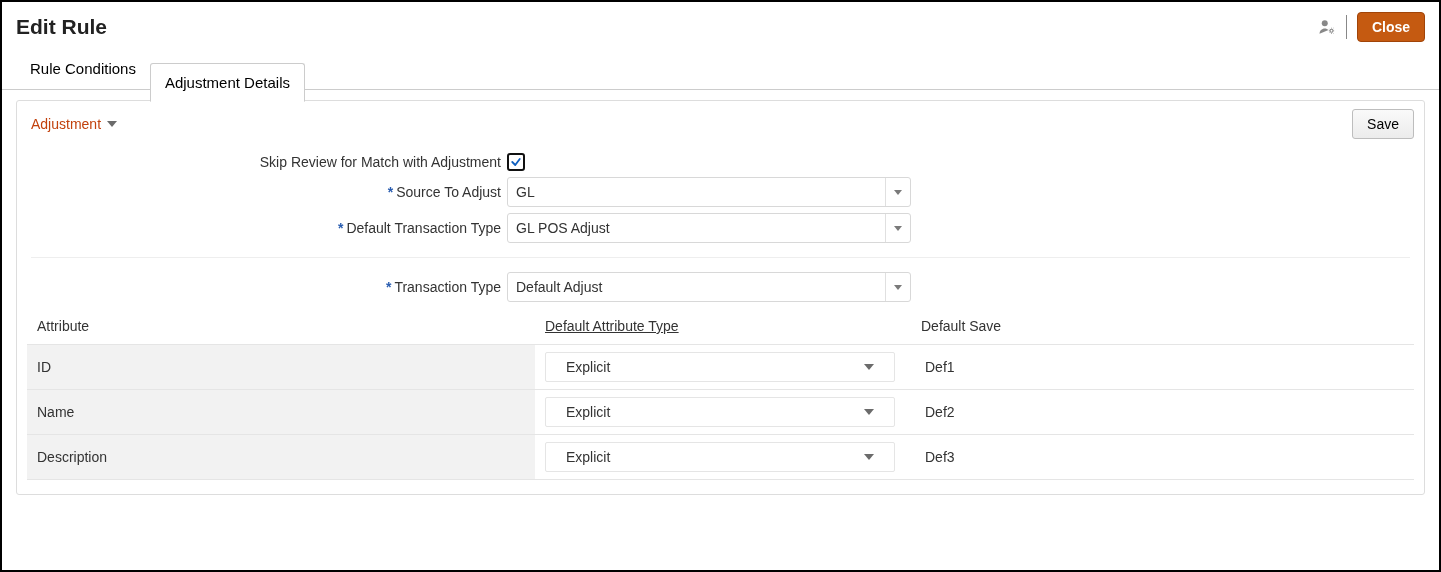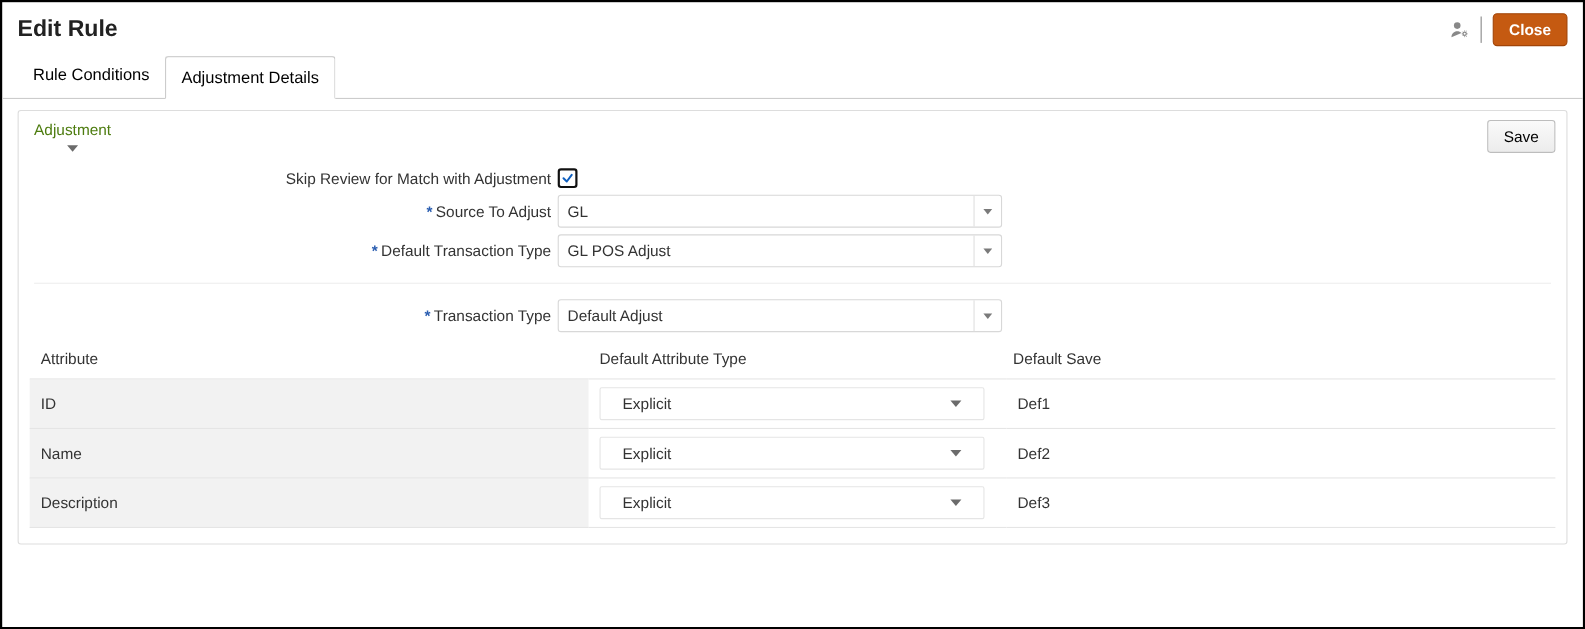--- a/index.html
+++ b/index.html
@@ -55,42 +55,41 @@
       padding: 10px 14px;
       color: #000000;
       font-size: 15px;
       cursor: pointer;
     }
     .tab.active {
       border: 1px solid #ccc;
       border-bottom: 1px solid #fff;
       border-radius: 3px 3px 0 0;
       position: relative;
-      top: 1px;
+      top: 13px;
       background: #fff;
     }
     .content-box {
       margin: 10px 14px 14px 14px;
       border: 1px solid #ddd;
       border-radius: 3px;
       padding-bottom: 14px;
     }
     .toolbar {
       display: flex;
       justify-content: space-between;
       align-items: center;
       padding: 8px 10px 8px 14px;
     }
     .adj-dd {
       display: inline-flex;
       align-items: center;
       gap: 6px;
-      color: #4d7c0f;
-      cursor: pointer;
-      flex-direction: column;
+      color: #c2410c;
+      cursor: pointer;
     }
     .tri-down {
       width: 0; height: 0;
       border-left: 5px solid transparent;
       border-right: 5px solid transparent;
       border-top: 6px solid #6b6b6b;
       display: inline-block;
     }
     .save-btn {
       background: linear-gradient(#fafafa,#ececec);
@@ -186,21 +185,21 @@
       border-radius: 2px;
       padding: 0 20px;
       background: #fff;
       cursor: pointer;
     }
     .value-cell { }
     .col1 { width: 508px; }
     .col2 { width: 380px; }
     .col3 { }
     th.col1 { padding-left: 10px; }
-    th.col2 { padding-left: 10px; }
+    th.col2 { padding-left: 10px; text-decoration: underline; }
     th.col3 { padding-left: 6px; }
     .text-cursor {
       position: relative;
       top: -4px;
       left: 34px;
       width: 1px;
       height: 16px;
       display:inline-block;
     }
   </style>

